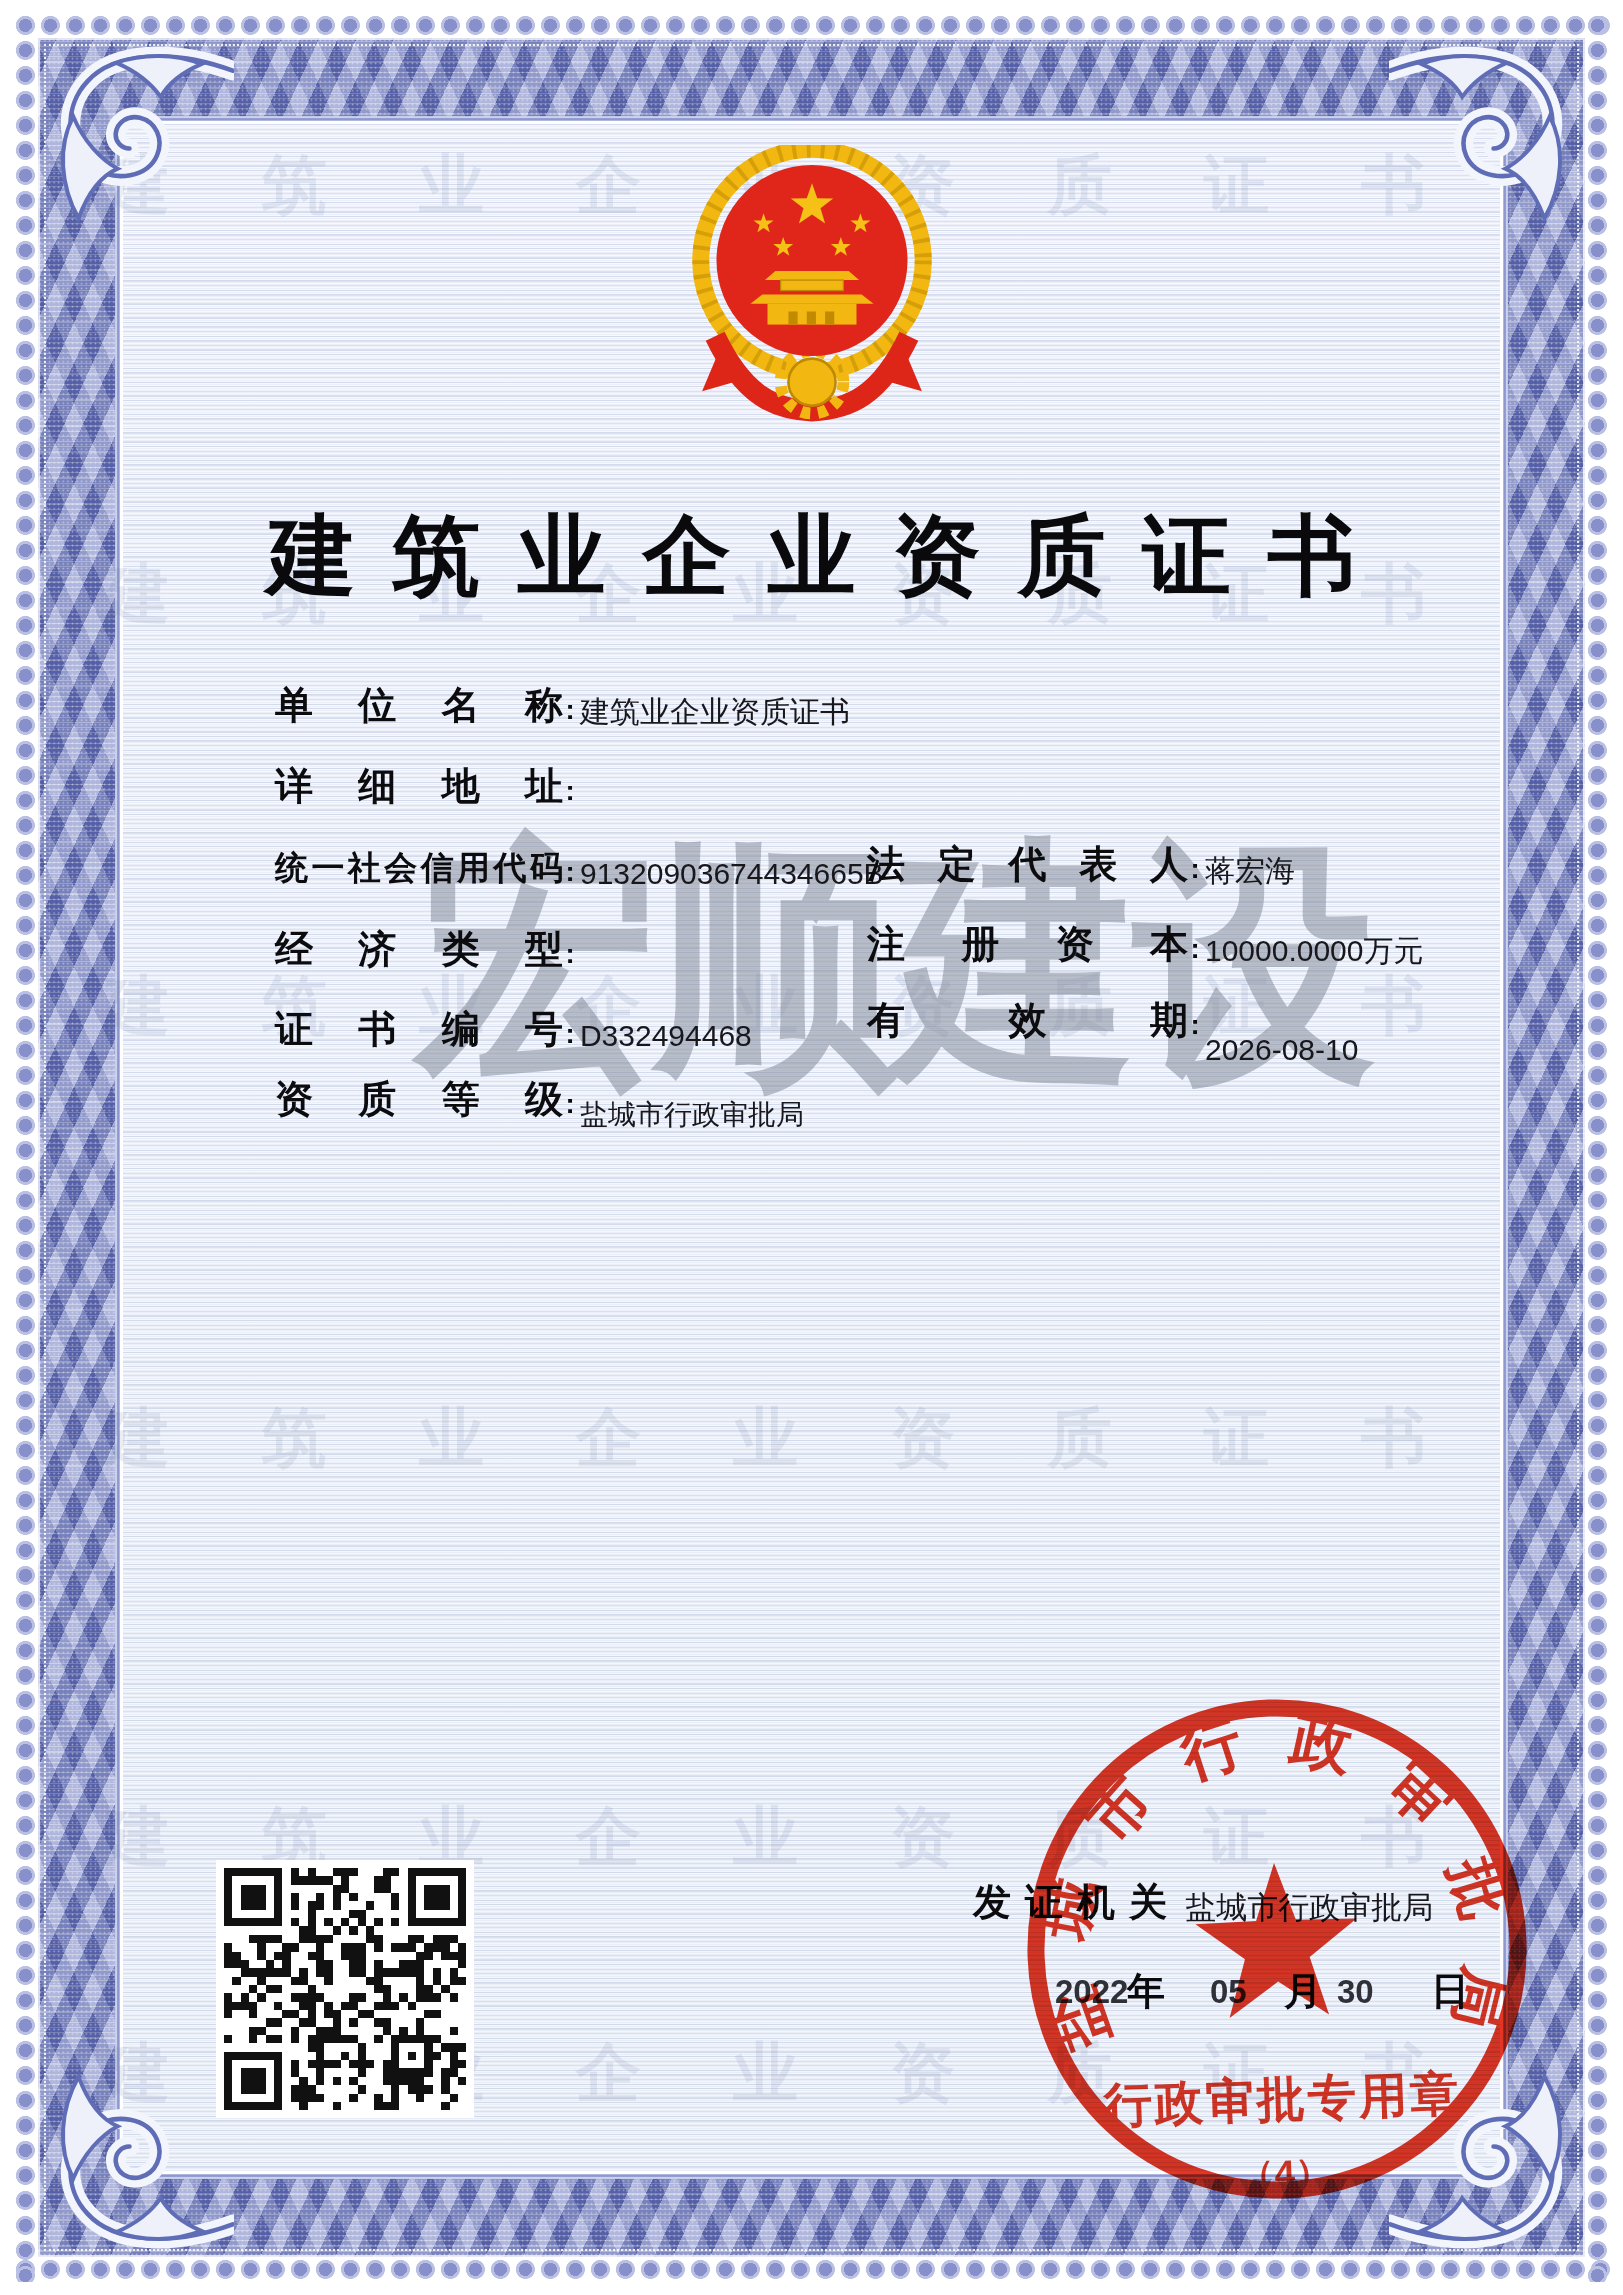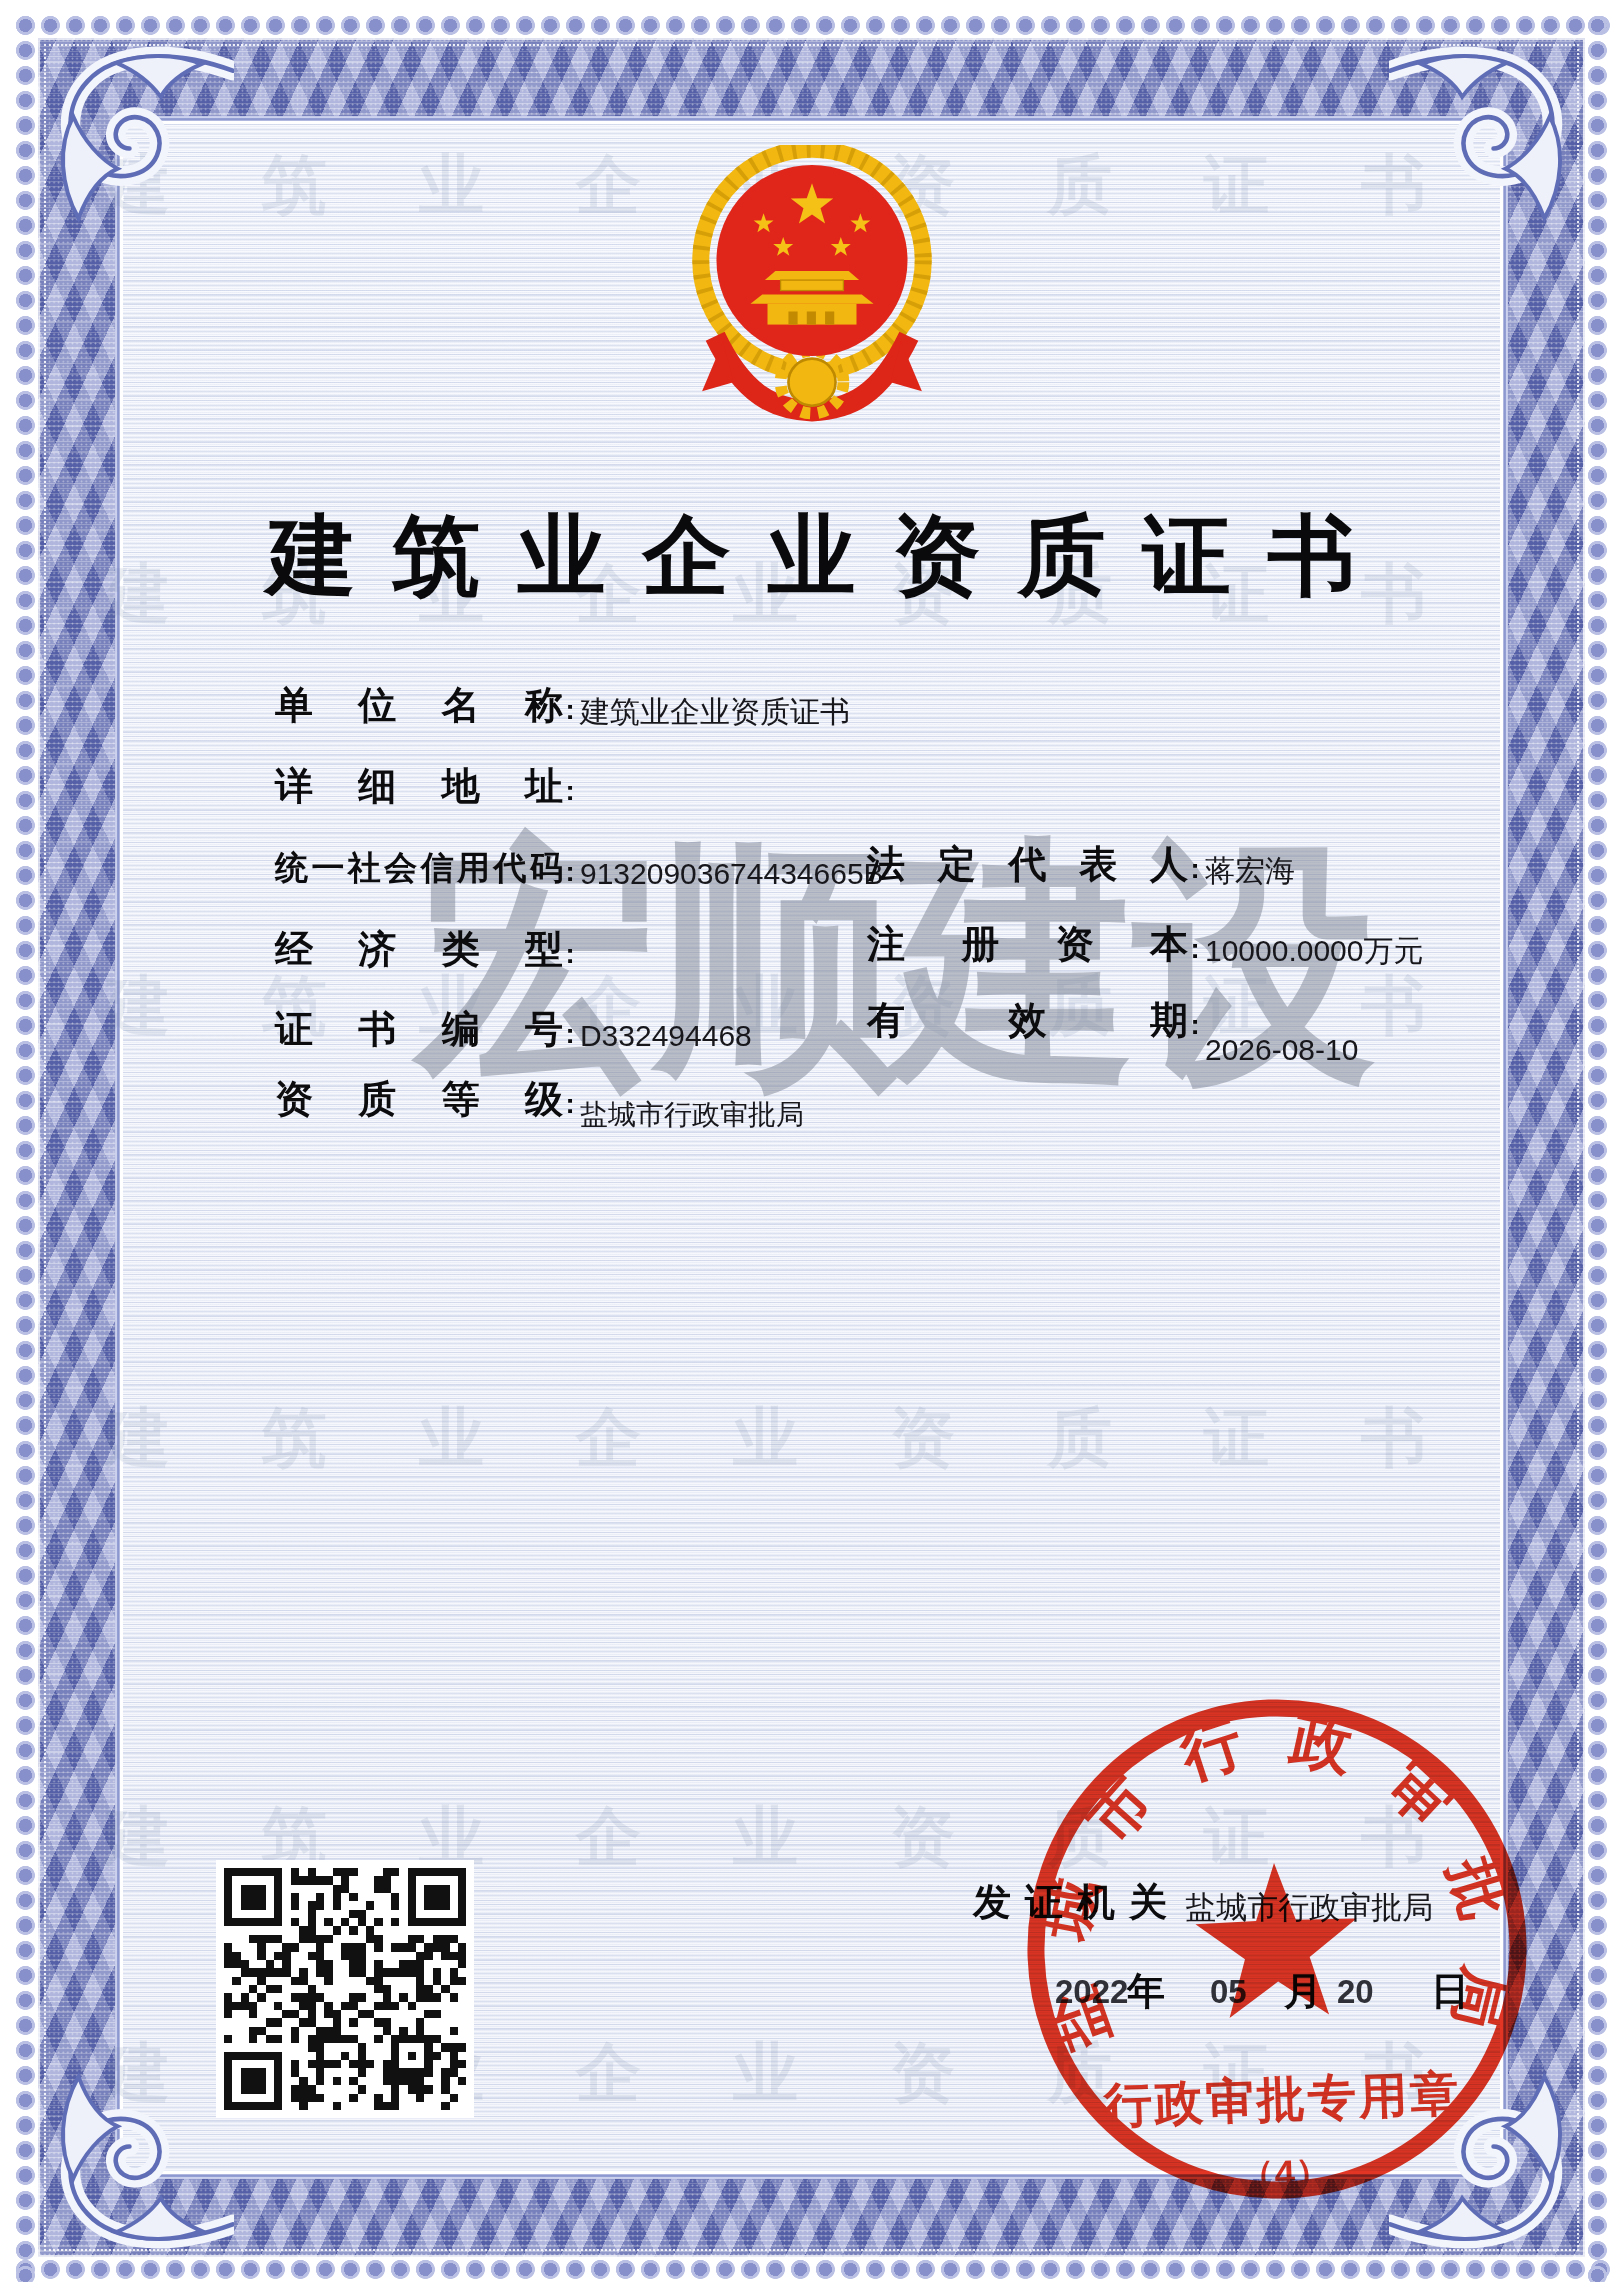--- a/index.html
+++ b/index.html
@@ -657,21 +657,21 @@
         <span>证</span>
         <span>机</span>
         <span>关</span>
       </div>
     <span class="val">盐城市行政审批局</span>
   </div>
   <span class="date-part d-num" style="left:1055px;top:1973px">2022</span>
   <span class="date-part d-unit" style="left:1127px;top:1966px">年</span>
   <span class="date-part d-num" style="left:1210px;top:1973px">05</span>
   <span class="date-part d-unit" style="left:1284px;top:1966px">月</span>
-  <span class="date-part d-num" style="left:1337px;top:1973px">20</span>
+  <span class="date-part d-num" style="left:1337px;top:1973px">30</span>
   <span class="date-part d-unit" style="left:1431px;top:1966px">日</span>
 
   <svg class="seal" viewBox="0 0 800 800">
     <g transform="rotate(-2 400 400)" fill="#e02512">
       <circle cx="400" cy="400" r="368" fill="none" stroke="#e02512" stroke-width="26"></circle>
       <path id="sealArc" d="M 148.9 545 A 290 290 0 1 1 651.1 545" fill="none"></path>
       <text font-size="92" font-weight="bold" fill="#e02512" font-family="Liberation Sans, sans-serif">
         <textPath href="#sealArc" startOffset="18" textLength="1170" lengthAdjust="spacing">盐城市行政审批局</textPath>
       </text>
       <use href="#star5" transform="translate(400,398) scale(7.6)" fill="#e02512"></use>

